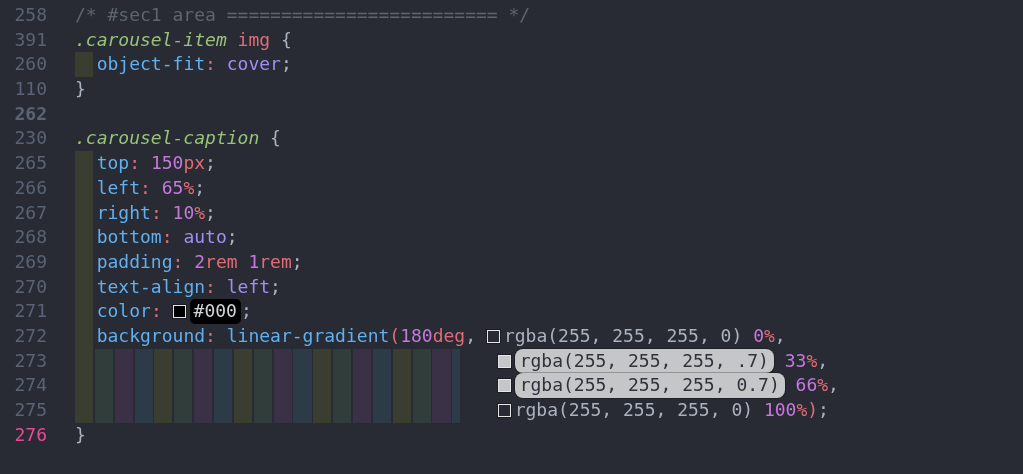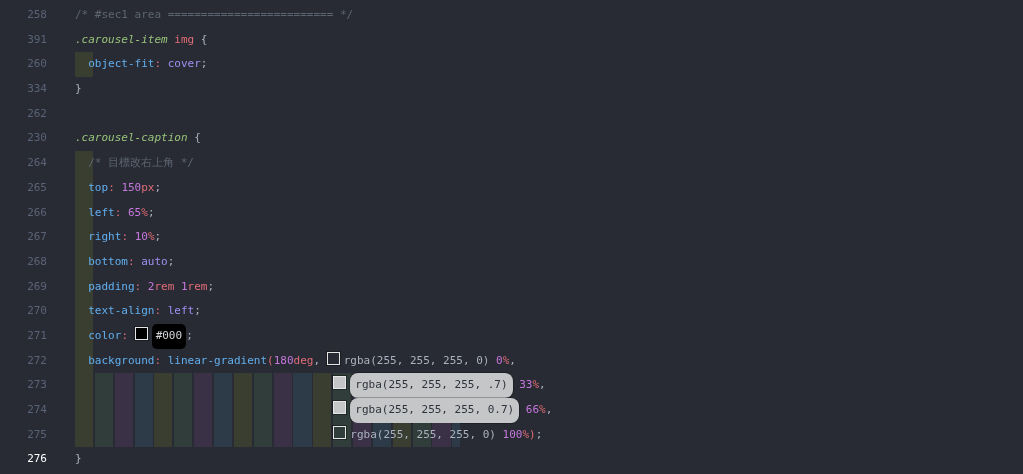--- a/index.html
+++ b/index.html
@@ -1,21 +1,21 @@
 <!DOCTYPE html>
 <html><head>
 <meta charset="utf-8">
 <style>
   html,body{margin:0;padding:0;background:#1e222a;}
   .editor{
     position:relative;
     width:1023px;height:474px;
     background:#282b34;
     font-family:"DejaVu Sans Mono","Liberation Mono",monospace;
-    font-size:11px;
+    font-size:18px;
     line-height:24.7px;
     box-sizing:border-box;
     padding-top:3px;
     overflow:hidden;
     cursor:text;
   }
   .line{
     position:relative;
     height:24.7px;
     white-space:pre;
@@ -61,29 +61,28 @@
     padding:0 4px;
   }
 </style>
 </head>
 <body>
 
 <div class="editor" id="editor" style="background: rgb(40, 43, 52);">
     <div class="line"><span class="ln" style="color: rgb(90, 99, 118);">258</span><span class="code"><span class="tok" style="color: rgb(93, 101, 113);">/* #sec1 area ========================= */</span></span></div>
     <div class="line"><span class="ln" style="color: rgb(90, 99, 118);">391</span><span class="code"><span class="tok italic" style="color: rgb(152, 195, 121);">.carousel-item</span><span class="tok" style="color: rgb(171, 178, 191);"> </span><span class="tok" style="color: rgb(224, 108, 117);">img</span><span class="tok" style="color: rgb(171, 178, 191);"> {</span></span></div>
     <div class="line"><span class="iblock" style="left: 75px; width: 18.06px; background: rgb(58, 62, 49);"></span><span class="ln" style="color: rgb(90, 99, 118);">260</span><span class="code"><span class="tok" style="color: rgb(171, 178, 191);">  </span><span class="tok" style="color: rgb(97, 175, 239);">object-fit</span><span class="tok" style="color: rgb(224, 108, 117);">:</span><span class="tok" style="color: rgb(171, 178, 191);"> </span><span class="tok" style="color: rgb(161, 142, 242);">cover</span><span class="tok" style="color: rgb(171, 178, 191);">;</span></span></div>
-    <div class="line"><span class="ln" style="color: rgb(90, 99, 118);">334</span><span class="code"><span class="tok" style="color: rgb(171, 178, 191);">}</span></span></div>
-    <div class="line"><span class="ln" style="color: rgb(90, 99, 118);">262</span><span class="code"></span></div>
+    <div class="line"><span class="ln" style="color: rgb(90, 99, 118);">110</span><span class="code"><span class="tok" style="color: rgb(171, 178, 191);">}</span></span></div>
+    <div class="line"><span class="ln" style="color: rgb(90, 99, 118); font-weight: bold;">262</span><span class="code"></span></div>
     <div class="line"><span class="ln" style="color: rgb(90, 99, 118);">230</span><span class="code"><span class="tok italic" style="color: rgb(152, 195, 121);">.carousel-caption</span><span class="tok" style="color: rgb(171, 178, 191);"> </span><span class="tok" style="color: rgb(171, 178, 191);">{</span></span></div>
-    <div class="line"><span class="iblock" style="left: 75px; width: 18.06px; background: rgb(58, 62, 49);"></span><span class="ln" style="color: rgb(90, 99, 118);">264</span><span class="code"><span class="tok" style="color: rgb(171, 178, 191);">  </span><span class="tok" style="color: rgb(93, 101, 113);">/* 目標改右上角 */</span></span></div>
     <div class="line"><span class="iblock" style="left: 75px; width: 18.06px; background: rgb(58, 62, 49);"></span><span class="ln" style="color: rgb(90, 99, 118);">265</span><span class="code"><span class="tok" style="color: rgb(171, 178, 191);">  </span><span class="tok" style="color: rgb(97, 175, 239);">top</span><span class="tok" style="color: rgb(224, 108, 117);">:</span><span class="tok" style="color: rgb(171, 178, 191);"> </span><span class="tok" style="color: rgb(198, 120, 221);">150</span><span class="tok" style="color: rgb(224, 108, 117);">px</span><span class="tok" style="color: rgb(171, 178, 191);">;</span></span></div>
     <div class="line"><span class="iblock" style="left: 75px; width: 18.06px; background: rgb(58, 62, 49);"></span><span class="ln" style="color: rgb(90, 99, 118);">266</span><span class="code"><span class="tok" style="color: rgb(171, 178, 191);">  </span><span class="tok" style="color: rgb(97, 175, 239);">left</span><span class="tok" style="color: rgb(224, 108, 117);">:</span><span class="tok" style="color: rgb(171, 178, 191);"> </span><span class="tok" style="color: rgb(198, 120, 221);">65</span><span class="tok" style="color: rgb(224, 108, 117);">%</span><span class="tok" style="color: rgb(171, 178, 191);">;</span></span></div>
     <div class="line"><span class="iblock" style="left: 75px; width: 18.06px; background: rgb(58, 62, 49);"></span><span class="ln" style="color: rgb(90, 99, 118);">267</span><span class="code"><span class="tok" style="color: rgb(171, 178, 191);">  </span><span class="tok" style="color: rgb(97, 175, 239);">right</span><span class="tok" style="color: rgb(224, 108, 117);">:</span><span class="tok" style="color: rgb(171, 178, 191);"> </span><span class="tok" style="color: rgb(198, 120, 221);">10</span><span class="tok" style="color: rgb(224, 108, 117);">%</span><span class="tok" style="color: rgb(171, 178, 191);">;</span></span></div>
     <div class="line"><span class="iblock" style="left: 75px; width: 18.06px; background: rgb(58, 62, 49);"></span><span class="ln" style="color: rgb(90, 99, 118);">268</span><span class="code"><span class="tok" style="color: rgb(171, 178, 191);">  </span><span class="tok" style="color: rgb(97, 175, 239);">bottom</span><span class="tok" style="color: rgb(224, 108, 117);">:</span><span class="tok" style="color: rgb(171, 178, 191);"> </span><span class="tok" style="color: rgb(161, 142, 242);">auto</span><span class="tok" style="color: rgb(171, 178, 191);">;</span></span></div>
     <div class="line"><span class="iblock" style="left: 75px; width: 18.06px; background: rgb(58, 62, 49);"></span><span class="ln" style="color: rgb(90, 99, 118);">269</span><span class="code"><span class="tok" style="color: rgb(171, 178, 191);">  </span><span class="tok" style="color: rgb(97, 175, 239);">padding</span><span class="tok" style="color: rgb(224, 108, 117);">:</span><span class="tok" style="color: rgb(171, 178, 191);"> </span><span class="tok" style="color: rgb(198, 120, 221);">2</span><span class="tok" style="color: rgb(224, 108, 117);">rem</span><span class="tok" style="color: rgb(171, 178, 191);"> </span><span class="tok" style="color: rgb(198, 120, 221);">1</span><span class="tok" style="color: rgb(224, 108, 117);">rem</span><span class="tok" style="color: rgb(171, 178, 191);">;</span></span></div>
     <div class="line"><span class="iblock" style="left: 75px; width: 18.06px; background: rgb(58, 62, 49);"></span><span class="ln" style="color: rgb(90, 99, 118);">270</span><span class="code"><span class="tok" style="color: rgb(171, 178, 191);">  </span><span class="tok" style="color: rgb(97, 175, 239);">text-align</span><span class="tok" style="color: rgb(224, 108, 117);">:</span><span class="tok" style="color: rgb(171, 178, 191);"> </span><span class="tok" style="color: rgb(161, 142, 242);">left</span><span class="tok" style="color: rgb(171, 178, 191);">;</span></span></div>
     <div class="line"><span class="iblock" style="left: 75px; width: 18.06px; background: rgb(58, 62, 49);"></span><span class="ln" style="color: rgb(90, 99, 118);">271</span><span class="code"><span class="tok" style="color: rgb(171, 178, 191);">  </span><span class="tok" style="color: rgb(97, 175, 239);">color</span><span class="tok" style="color: rgb(224, 108, 117);">:</span><span class="tok" style="color: rgb(171, 178, 191);"> </span><span class="swatch" style="border-color: rgb(229, 229, 229); background: rgb(0, 0, 0);"></span><span class="hexpill tok" style="background: rgb(0, 0, 0); color: rgb(211, 214, 218);">#000</span><span class="tok" style="color: rgb(171, 178, 191);">;</span></span></div>
     <div class="line"><span class="iblock" style="left: 75px; width: 18.06px; background: rgb(58, 62, 49);"></span><span class="ln" style="color: rgb(90, 99, 118);">272</span><span class="code"><span class="tok" style="color: rgb(171, 178, 191);">  </span><span class="tok" style="color: rgb(97, 175, 239);">background</span><span class="tok" style="color: rgb(224, 108, 117);">:</span><span class="tok" style="color: rgb(171, 178, 191);"> </span><span class="tok" style="color: rgb(97, 175, 239);">linear-gradient</span><span class="tok" style="color: rgb(224, 108, 117);">(</span><span class="tok" style="color: rgb(198, 120, 221);">180</span><span class="tok" style="color: rgb(224, 108, 117);">deg</span><span class="tok" style="color: rgb(171, 178, 191);">, </span><span class="swatch" style="border-color: rgb(229, 229, 229); background: transparent;"></span><span class="tok" style="color: rgb(171, 178, 191);">rgba(255, 255, 255, 0)</span><span class="tok" style="color: rgb(171, 178, 191);"> </span><span class="tok" style="color: rgb(198, 120, 221);">0</span><span class="tok" style="color: rgb(224, 108, 117);">%</span><span class="tok" style="color: rgb(171, 178, 191);">,</span></span></div>
     <div class="line"><span class="iblock" style="left: 75px; width: 18.06px; background: rgb(58, 62, 49);"></span><span class="iblock" style="left: 94.86px; width: 18.06px; background: rgb(48, 61, 58);"></span><span class="iblock" style="left: 114.72px; width: 18.06px; background: rgb(58, 49, 70);"></span><span class="iblock" style="left: 134.58px; width: 18.06px; background: rgb(45, 58, 71);"></span><span class="iblock" style="left: 154.44px; width: 18.06px; background: rgb(58, 62, 49);"></span><span class="iblock" style="left: 174.3px; width: 18.06px; background: rgb(48, 61, 58);"></span><span class="iblock" style="left: 194.16px; width: 18.06px; background: rgb(58, 49, 70);"></span><span class="iblock" style="left: 214.02px; width: 18.06px; background: rgb(45, 58, 71);"></span><span class="iblock" style="left: 233.88px; width: 18.06px; background: rgb(58, 62, 49);"></span><span class="iblock" style="left: 253.74px; width: 18.06px; background: rgb(48, 61, 58);"></span><span class="iblock" style="left: 273.6px; width: 18.06px; background: rgb(58, 49, 70);"></span><span class="iblock" style="left: 293.46px; width: 18.06px; background: rgb(45, 58, 71);"></span><span class="iblock" style="left: 313.32px; width: 18.06px; background: rgb(58, 62, 49);"></span><span class="iblock" style="left: 333.18px; width: 18.06px; background: rgb(48, 61, 58);"></span><span class="iblock" style="left: 353.04px; width: 18.06px; background: rgb(58, 49, 70);"></span><span class="iblock" style="left: 372.9px; width: 18.06px; background: rgb(45, 58, 71);"></span><span class="iblock" style="left: 392.76px; width: 18.06px; background: rgb(58, 62, 49);"></span><span class="iblock" style="left: 412.62px; width: 18.06px; background: rgb(48, 61, 58);"></span><span class="iblock" style="left: 432.48px; width: 18.06px; background: rgb(58, 49, 70);"></span><span class="iblock" style="left: 452.34px; width: 8.13px; background: rgb(45, 58, 71);"></span><span class="ln" style="color: rgb(90, 99, 118);">273</span><span class="code"><span class="tok" style="color: rgb(171, 178, 191);">                                       </span><span class="swatch" style="border-color: rgb(229, 229, 229); background: rgb(197, 198, 199);"></span><span class="pill tok" style="background: rgb(197, 198, 199); color: rgb(45, 50, 59);">rgba(255, 255, 255, .7)</span><span class="tok" style="color: rgb(171, 178, 191);"> </span><span class="tok" style="color: rgb(198, 120, 221);">33</span><span class="tok" style="color: rgb(224, 108, 117);">%</span><span class="tok" style="color: rgb(171, 178, 191);">,</span></span></div>
     <div class="line"><span class="iblock" style="left: 75px; width: 18.06px; background: rgb(58, 62, 49);"></span><span class="iblock" style="left: 94.86px; width: 18.06px; background: rgb(48, 61, 58);"></span><span class="iblock" style="left: 114.72px; width: 18.06px; background: rgb(58, 49, 70);"></span><span class="iblock" style="left: 134.58px; width: 18.06px; background: rgb(45, 58, 71);"></span><span class="iblock" style="left: 154.44px; width: 18.06px; background: rgb(58, 62, 49);"></span><span class="iblock" style="left: 174.3px; width: 18.06px; background: rgb(48, 61, 58);"></span><span class="iblock" style="left: 194.16px; width: 18.06px; background: rgb(58, 49, 70);"></span><span class="iblock" style="left: 214.02px; width: 18.06px; background: rgb(45, 58, 71);"></span><span class="iblock" style="left: 233.88px; width: 18.06px; background: rgb(58, 62, 49);"></span><span class="iblock" style="left: 253.74px; width: 18.06px; background: rgb(48, 61, 58);"></span><span class="iblock" style="left: 273.6px; width: 18.06px; background: rgb(58, 49, 70);"></span><span class="iblock" style="left: 293.46px; width: 18.06px; background: rgb(45, 58, 71);"></span><span class="iblock" style="left: 313.32px; width: 18.06px; background: rgb(58, 62, 49);"></span><span class="iblock" style="left: 333.18px; width: 18.06px; background: rgb(48, 61, 58);"></span><span class="iblock" style="left: 353.04px; width: 18.06px; background: rgb(58, 49, 70);"></span><span class="iblock" style="left: 372.9px; width: 18.06px; background: rgb(45, 58, 71);"></span><span class="iblock" style="left: 392.76px; width: 18.06px; background: rgb(58, 62, 49);"></span><span class="iblock" style="left: 412.62px; width: 18.06px; background: rgb(48, 61, 58);"></span><span class="iblock" style="left: 432.48px; width: 18.06px; background: rgb(58, 49, 70);"></span><span class="iblock" style="left: 452.34px; width: 8.13px; background: rgb(45, 58, 71);"></span><span class="ln" style="color: rgb(90, 99, 118);">274</span><span class="code"><span class="tok" style="color: rgb(171, 178, 191);">                                       </span><span class="swatch" style="border-color: rgb(229, 229, 229); background: rgb(197, 198, 199);"></span><span class="pill tok" style="background: rgb(197, 198, 199); color: rgb(45, 50, 59);">rgba(255, 255, 255, 0.7)</span><span class="tok" style="color: rgb(171, 178, 191);"> </span><span class="tok" style="color: rgb(198, 120, 221);">66</span><span class="tok" style="color: rgb(224, 108, 117);">%</span><span class="tok" style="color: rgb(171, 178, 191);">,</span></span></div>
     <div class="line"><span class="iblock" style="left: 75px; width: 18.06px; background: rgb(58, 62, 49);"></span><span class="iblock" style="left: 94.86px; width: 18.06px; background: rgb(48, 61, 58);"></span><span class="iblock" style="left: 114.72px; width: 18.06px; background: rgb(58, 49, 70);"></span><span class="iblock" style="left: 134.58px; width: 18.06px; background: rgb(45, 58, 71);"></span><span class="iblock" style="left: 154.44px; width: 18.06px; background: rgb(58, 62, 49);"></span><span class="iblock" style="left: 174.3px; width: 18.06px; background: rgb(48, 61, 58);"></span><span class="iblock" style="left: 194.16px; width: 18.06px; background: rgb(58, 49, 70);"></span><span class="iblock" style="left: 214.02px; width: 18.06px; background: rgb(45, 58, 71);"></span><span class="iblock" style="left: 233.88px; width: 18.06px; background: rgb(58, 62, 49);"></span><span class="iblock" style="left: 253.74px; width: 18.06px; background: rgb(48, 61, 58);"></span><span class="iblock" style="left: 273.6px; width: 18.06px; background: rgb(58, 49, 70);"></span><span class="iblock" style="left: 293.46px; width: 18.06px; background: rgb(45, 58, 71);"></span><span class="iblock" style="left: 313.32px; width: 18.06px; background: rgb(58, 62, 49);"></span><span class="iblock" style="left: 333.18px; width: 18.06px; background: rgb(48, 61, 58);"></span><span class="iblock" style="left: 353.04px; width: 18.06px; background: rgb(58, 49, 70);"></span><span class="iblock" style="left: 372.9px; width: 18.06px; background: rgb(45, 58, 71);"></span><span class="iblock" style="left: 392.76px; width: 18.06px; background: rgb(58, 62, 49);"></span><span class="iblock" style="left: 412.62px; width: 18.06px; background: rgb(48, 61, 58);"></span><span class="iblock" style="left: 432.48px; width: 18.06px; background: rgb(58, 49, 70);"></span><span class="iblock" style="left: 452.34px; width: 8.13px; background: rgb(45, 58, 71);"></span><span class="ln" style="color: rgb(90, 99, 118);">275</span><span class="code"><span class="tok" style="color: rgb(171, 178, 191);">                                       </span><span class="swatch" style="border-color: rgb(229, 229, 229); background: transparent;"></span><span class="tok" style="color: rgb(171, 178, 191);">rgba(255, 255, 255, 0)</span><span class="tok" style="color: rgb(171, 178, 191);"> </span><span class="tok" style="color: rgb(198, 120, 221);">100</span><span class="tok" style="color: rgb(224, 108, 117);">%</span><span class="tok" style="color: rgb(224, 108, 117);">)</span><span class="tok" style="color: rgb(171, 178, 191);">;</span></span></div>
-    <div class="line"><span class="ln" style="color: #ffffff;">276</span><span class="code"><span class="tok" style="color: rgb(171, 178, 191);">}</span></span></div>
+    <div class="line"><span class="ln" style="color: #ec4899;">276</span><span class="code"><span class="tok" style="color: rgb(171, 178, 191);">}</span></span></div>
   </div>
 
 </body></html>

